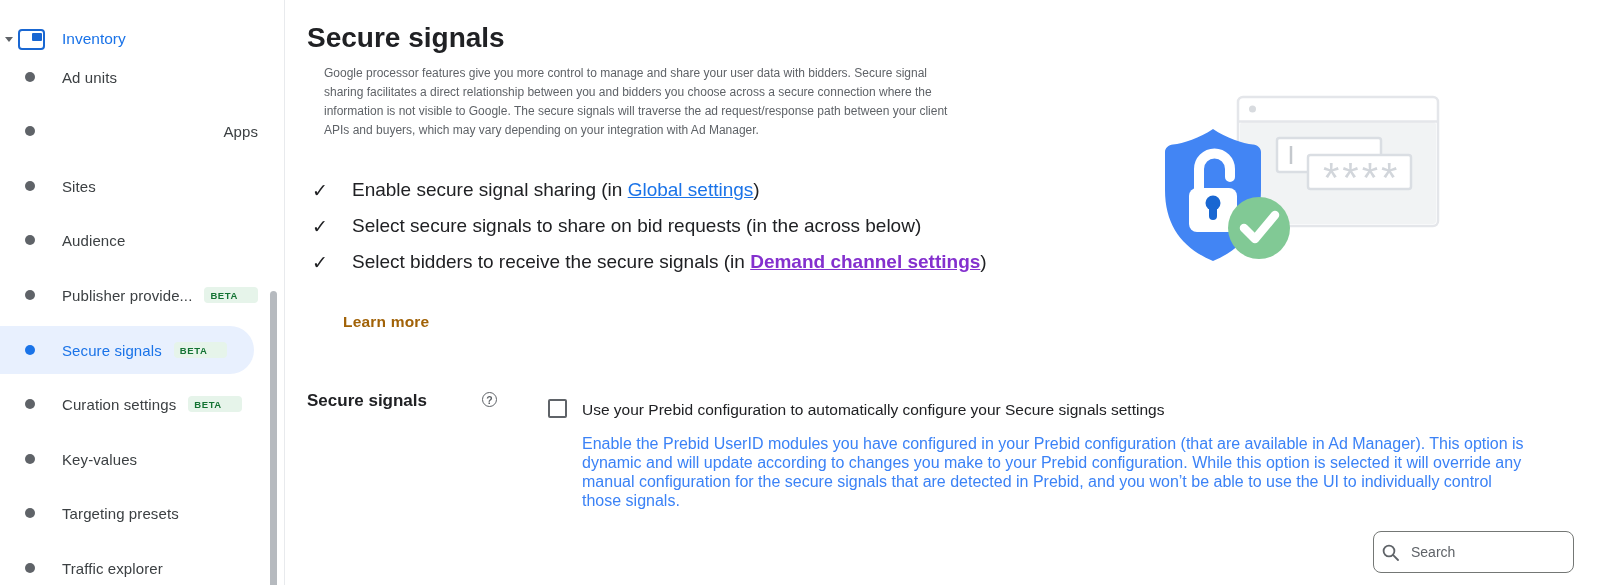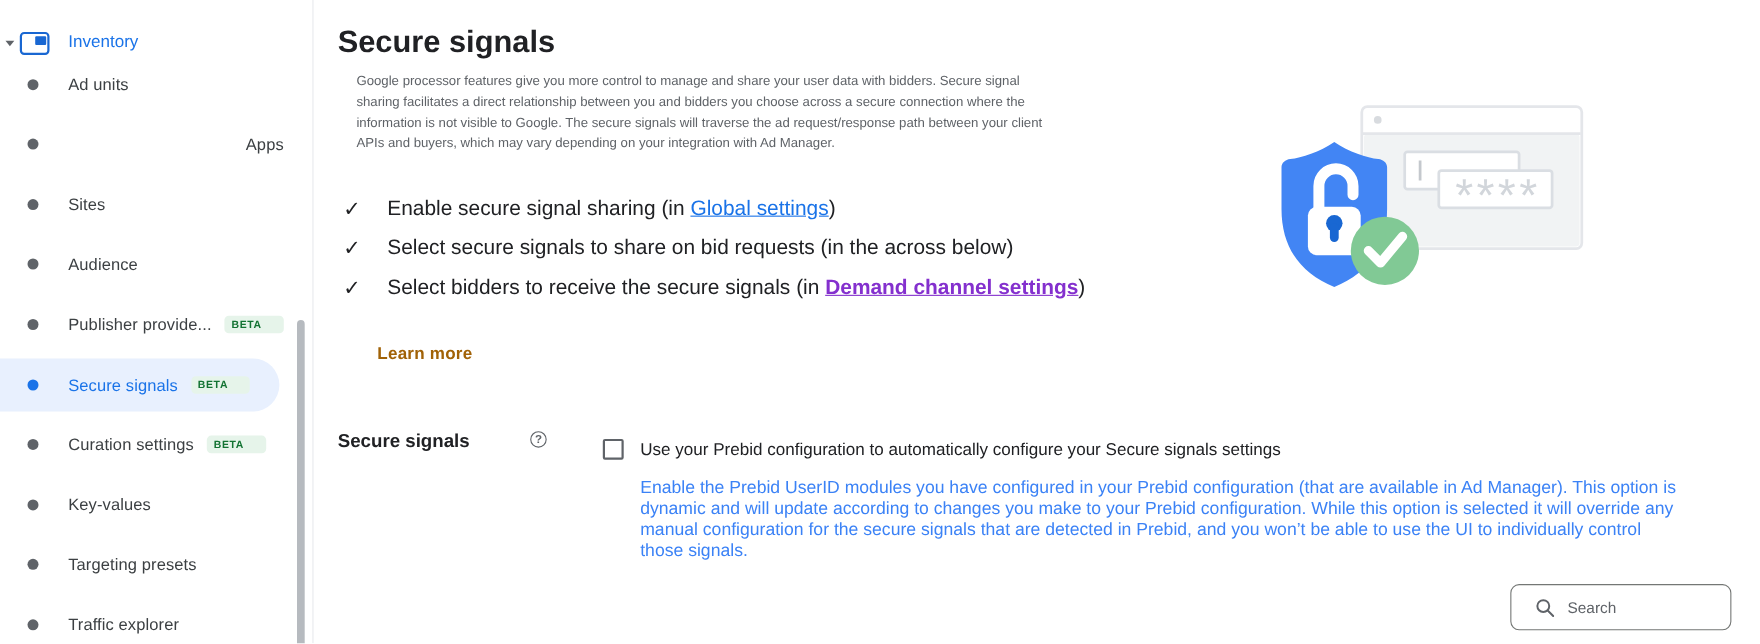--- a/index.html
+++ b/index.html
@@ -107,21 +107,21 @@
   }
   .prebid-description {
     position: absolute; left: 582px; top: 434px; width: 950px;
     font-size: 16px; line-height: 19px; color: #3b82f6;
   }
 
   
   .search-box {
     position: absolute; left: 1373px; top: 531px; width: 201px; height: 42px;
     border: 1px solid #747775; border-radius: 8px; background: #fff;
-    display: flex; align-items: center; padding: 0 12px 0 22px;
+    display: flex; align-items: center; padding: 0 12px 0 8px;
   }
   .search-box svg { flex: 0 0 auto; }
   .search-input {
     border: none; outline: none; margin-left: 12px; width: 130px;
     font-size: 14px; color: #202124; background: transparent;
     font-family: "Liberation Sans", "DejaVu Sans", sans-serif;
   }
   .search-input::placeholder { color: #5f6368; }
 
   

